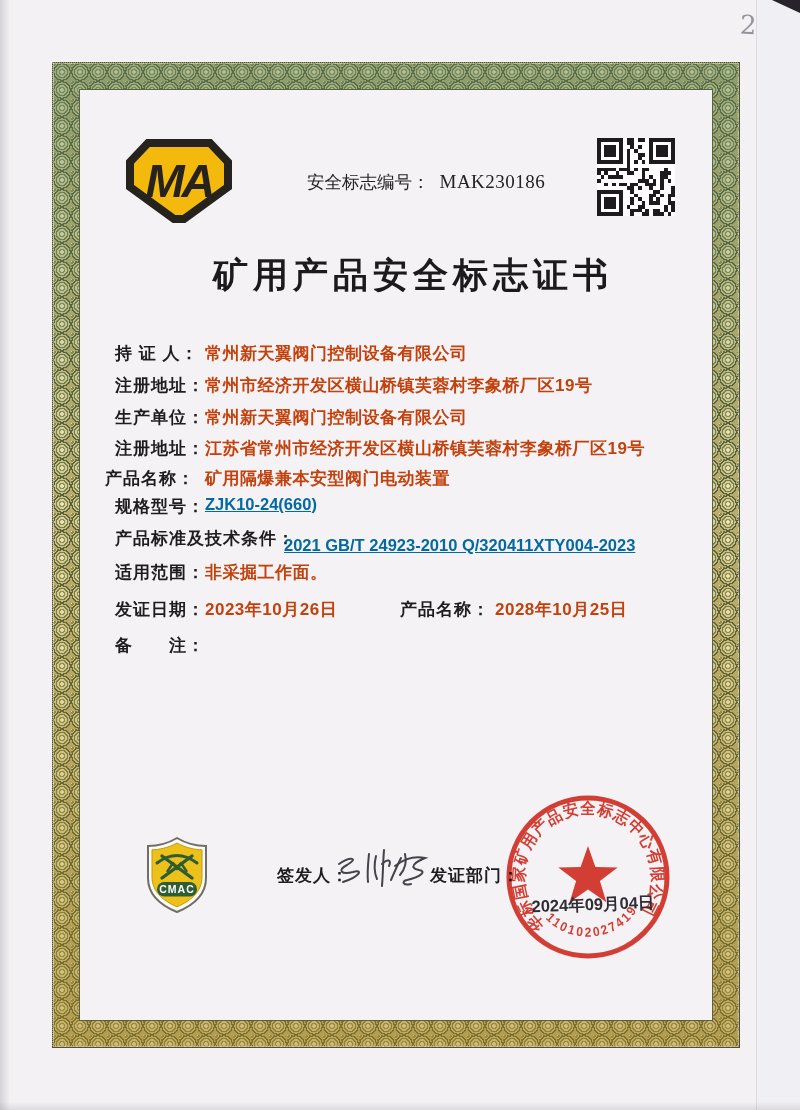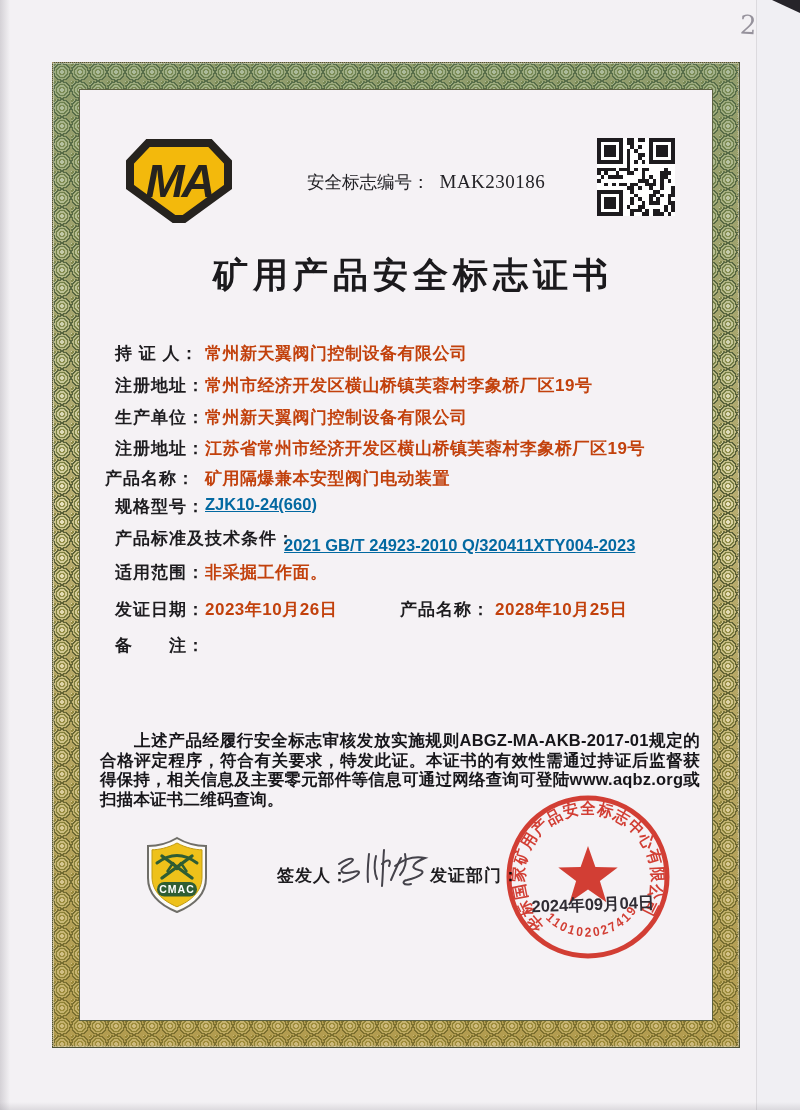--- a/index.html
+++ b/index.html
@@ -323,21 +323,20 @@
   <span class="abs value" style="left:205px;top:561px;">非采掘工作面。</span>
 
   <span class="abs label" style="left:115px;top:598px;">发证日期：</span>
   <span class="abs value" style="left:205px;top:598px;">2023年10月26日</span>
   <span class="abs label" style="left:400px;top:598px;">产品名称：</span>
   <span class="abs value" style="left:495px;top:598px;">2028年10月25日</span>
 
   <span class="abs label" style="left:115px;top:634px;">备　　注：</span>
   <span class="abs value" style="left:205px;top:634px;"></span>
 
-  <div class="abs statement">上述产品经履行安全标志审核发放实施规则ABGZ-MA-AKB-2017-01规定的合格评定程序，符合有关要求，特发此证。本证书的有效性需通过持证后监督获得保持，相关信息及主要零元部件等信息可通过网络查询可登陆www.aqbz.org或扫描本证书二维码查询。</div>
 
   <div class="abs" style="left:143px;top:836px;width:68px;height:78px;">
     <svg viewBox="0 0 68 78" width="68" height="78">
       <path d="M34 2 C44 8 56 10 63 10 L63 42 C63 59 50 69.5 34 76 C18 69.5 5 59 5 42 L5 10 C12 10 24 8 34 2 Z" fill="#fcfbf6" stroke="#6f6e68" stroke-width="2"></path>
       <path d="M34 7 C43 12 53 13.8 59 13.8 L59 41 C59 55.5 48 64.8 34 70.8 C20 64.8 9 55.5 9 41 L9 13.8 C15 13.8 25 12 34 7 Z" fill="#eec11a" stroke="#c09a12" stroke-width="1"></path>
       <path d="M14 27 Q34 12 54 27" fill="none" stroke="#2f5d33" stroke-width="3" stroke-linecap="round"></path>
       <path d="M19 20 L49 42 M49 20 L19 42" stroke="#2f5d33" stroke-width="3.4" stroke-linecap="round"></path>
       <path d="M24 36 L30 27 L34 33 L38 27 L44 36" fill="none" stroke="#2f5d33" stroke-width="2.4" stroke-linejoin="round"></path>
       <rect x="14" y="46" width="40" height="14.5" rx="7.2" fill="#2f5d33"></rect>
       <text x="34" y="57" text-anchor="middle" font-family="Liberation Sans, sans-serif" font-size="10.5" font-weight="bold" fill="#ffffff" letter-spacing="1">CMAC</text>

